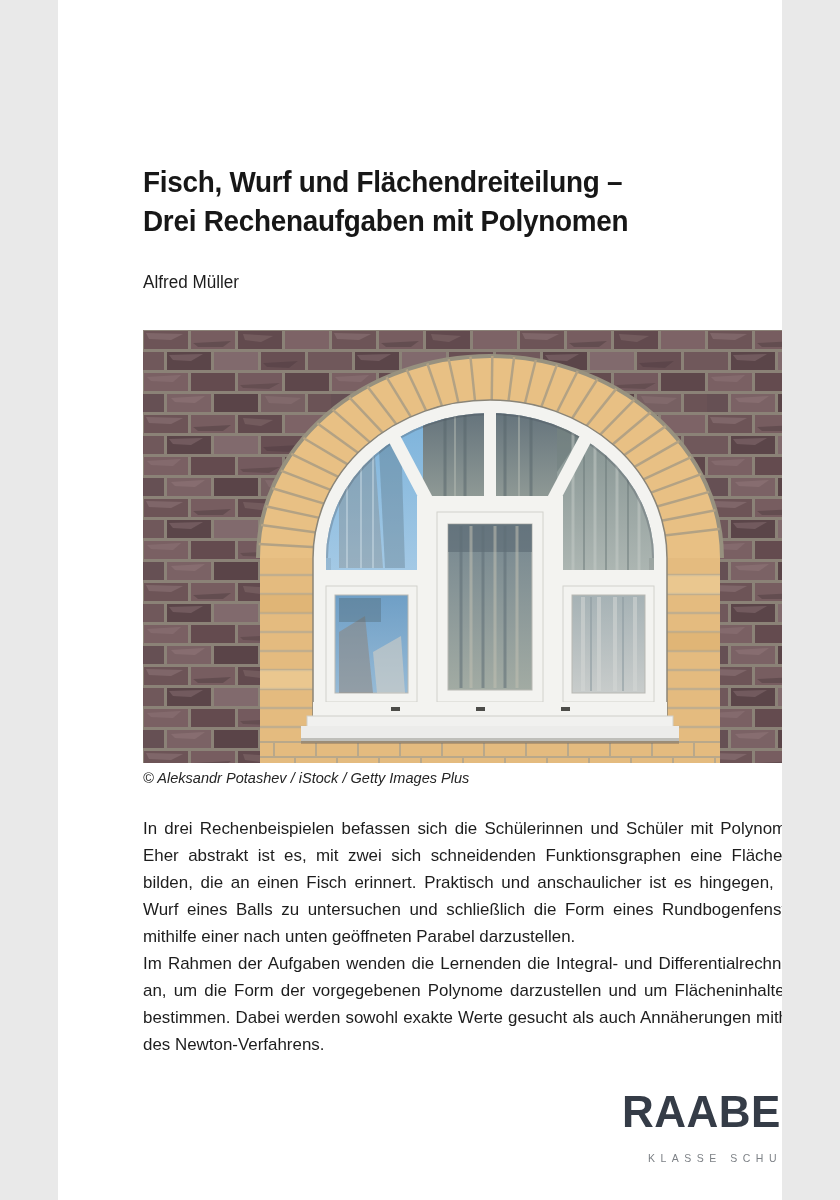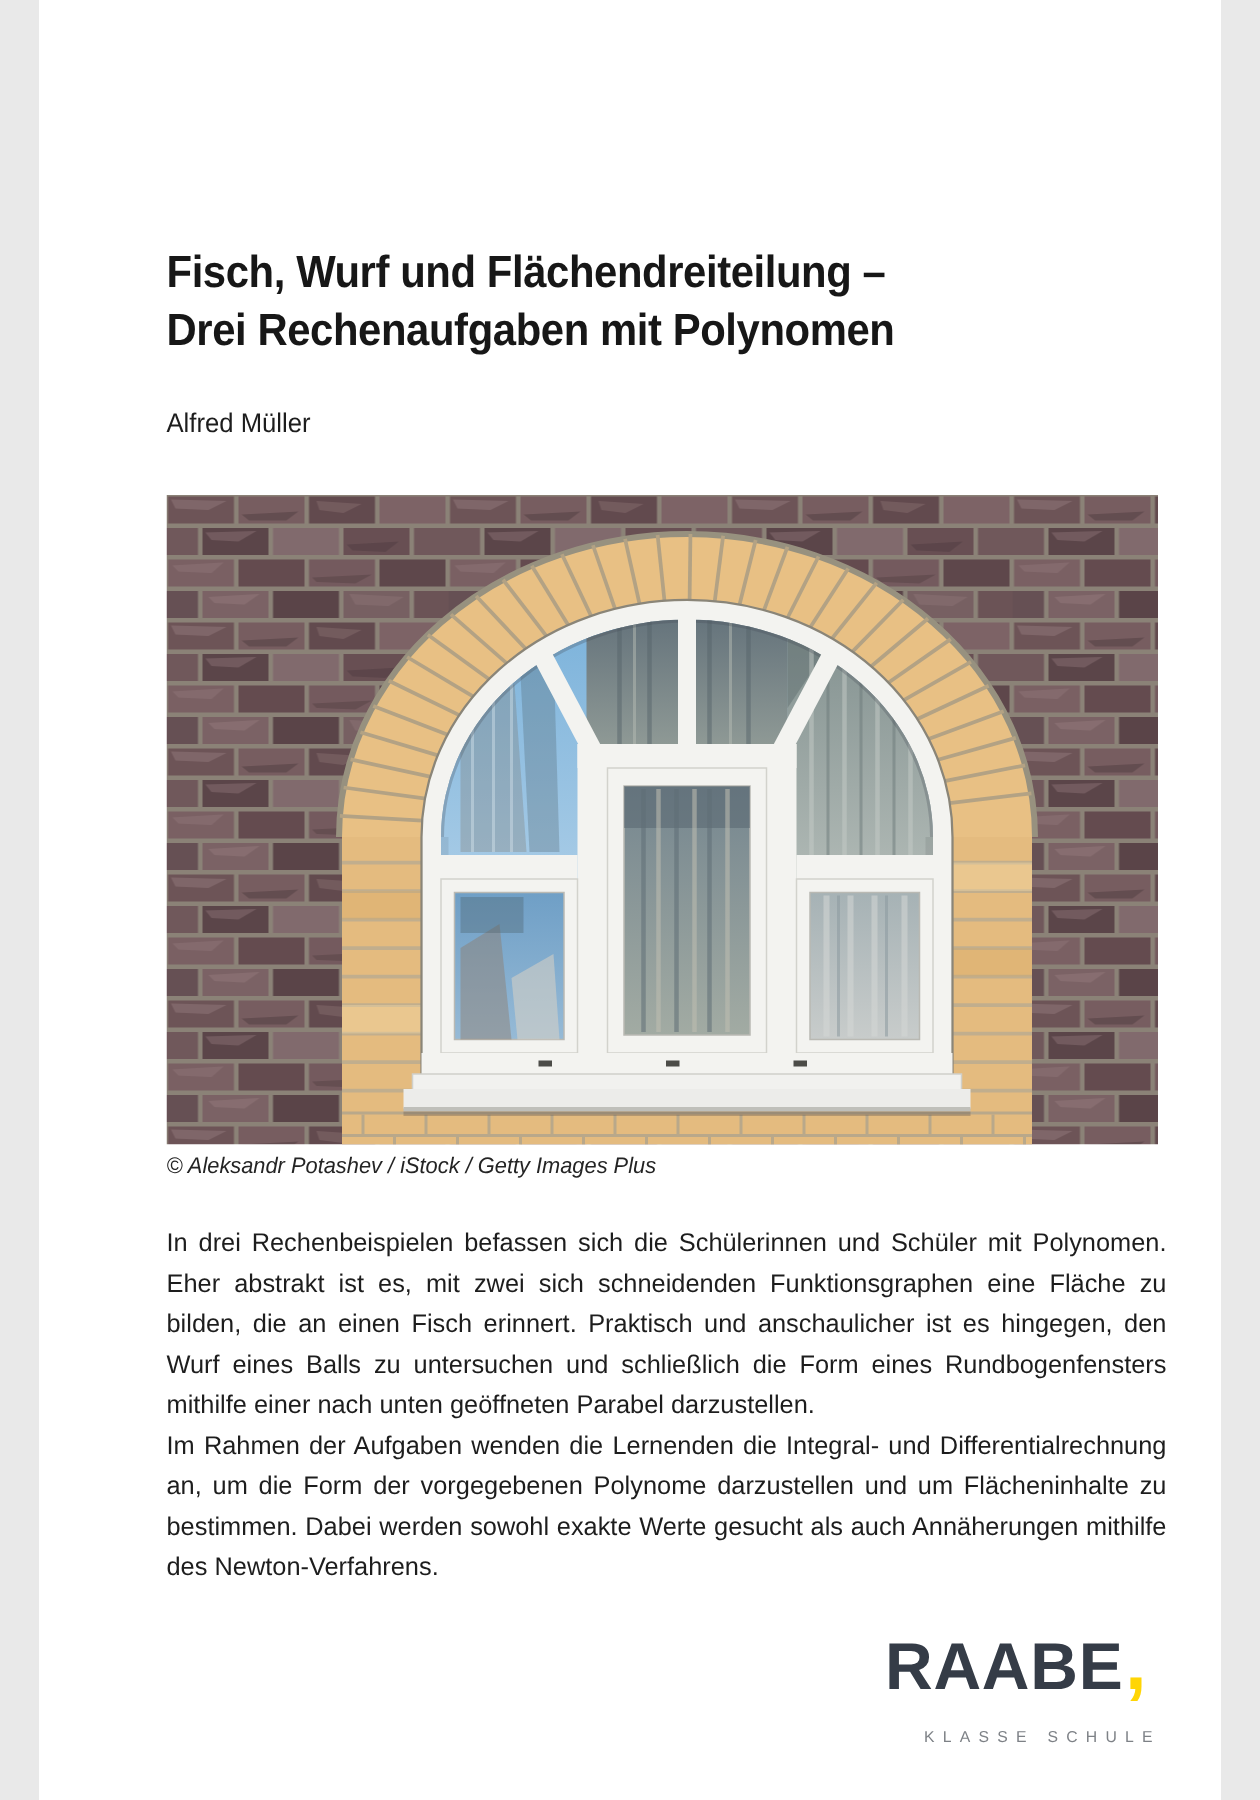--- a/index.html
+++ b/index.html
@@ -1,17 +1,17 @@
 <!DOCTYPE html>
 <html lang="de"><head>
 <meta charset="utf-8">
 <style>
   html,body { margin:0; padding:0; background:#e9e9e9; }
   .page {
-    position:relative; width:788px; height:1200px; margin:0 auto;
+    position:relative; width:724px; height:1200px; margin:0 auto;
     background:#ffffff; overflow:hidden;
     font-family:"Liberation Sans", sans-serif; color:#1d1d1d;
   }
   .title {
     position:absolute; left:85px; top:162px; margin:0;
     font-size:30px; font-weight:700; line-height:39px; color:#171717;
     letter-spacing:-0.3px; transform:scaleX(0.93); transform-origin:left top;
     white-space:nowrap;
   }
   .title-line { display:block; }

